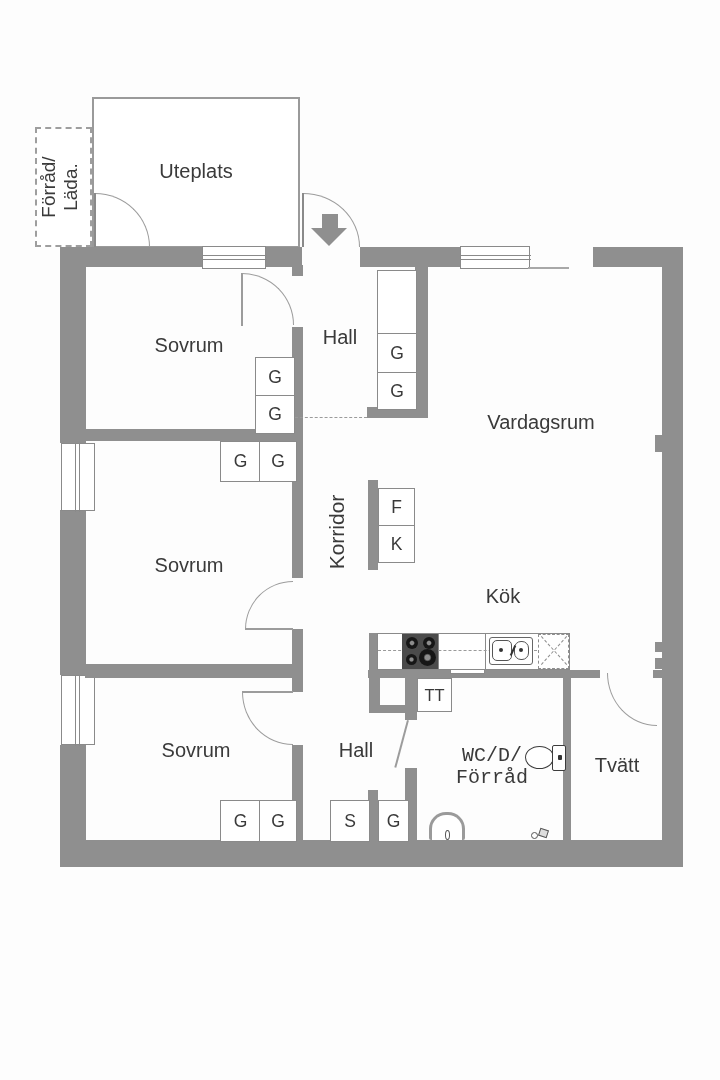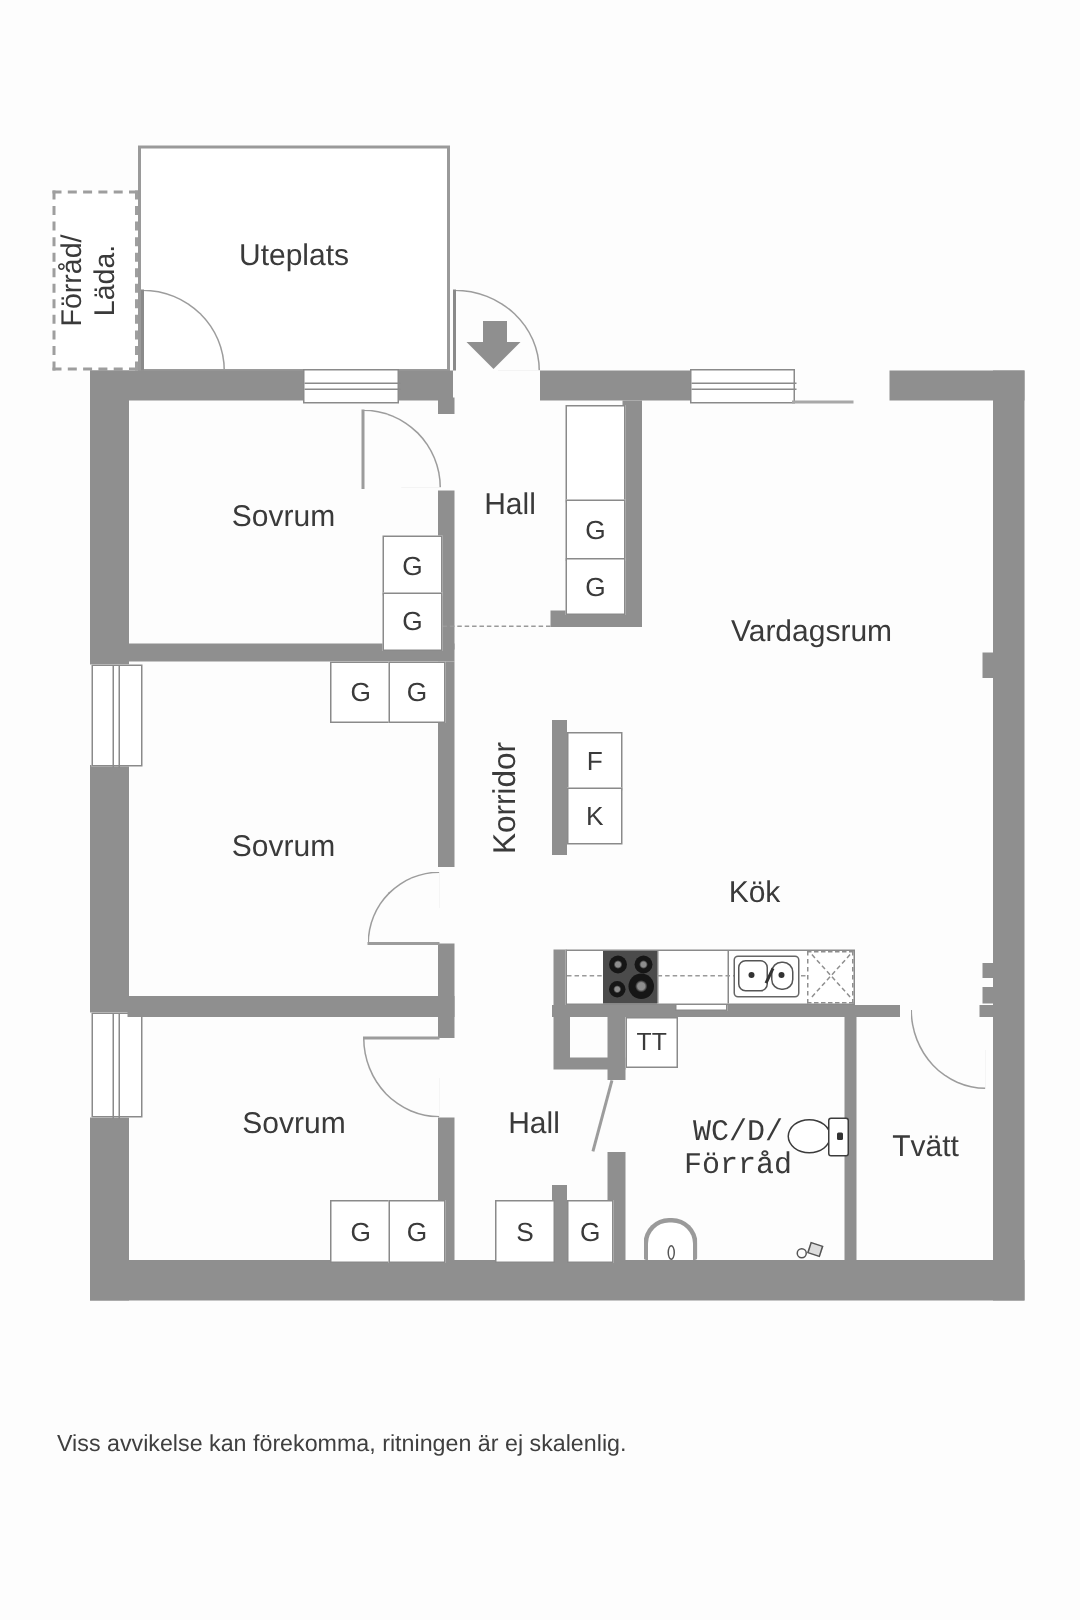--- a/index.html
+++ b/index.html
@@ -181,15 +181,14 @@
   <div class="lbl-rot" style="left:267px;top:520px;width:140px;height:24px;line-height:24px;">Korridor</div>
   <div class="lbl" style="left:503px;top:596px;text-align:right;">Kök</div>
   <div class="lbl" style="left:196px;top:750px;">Sovrum</div>
   <div class="lbl" style="left:356px;top:750px;">Hall</div>
   <div class="lbl" style="left:492px;top:767px;text-align:center;line-height:22px;font-size:20px;font-family:Liberation Mono, monospace;">
     <div>WC/D/</div>
     <div>Förråd</div>
   </div>
   <div class="lbl" style="left:617px;top:765px;">Tvätt</div>
 
-  <div class="note" style="left:38px;top:954px;">Viss avvikelse kan förekomma, ritningen är ej skalenlig.</div>
 
 </div>
 
 </body></html>

